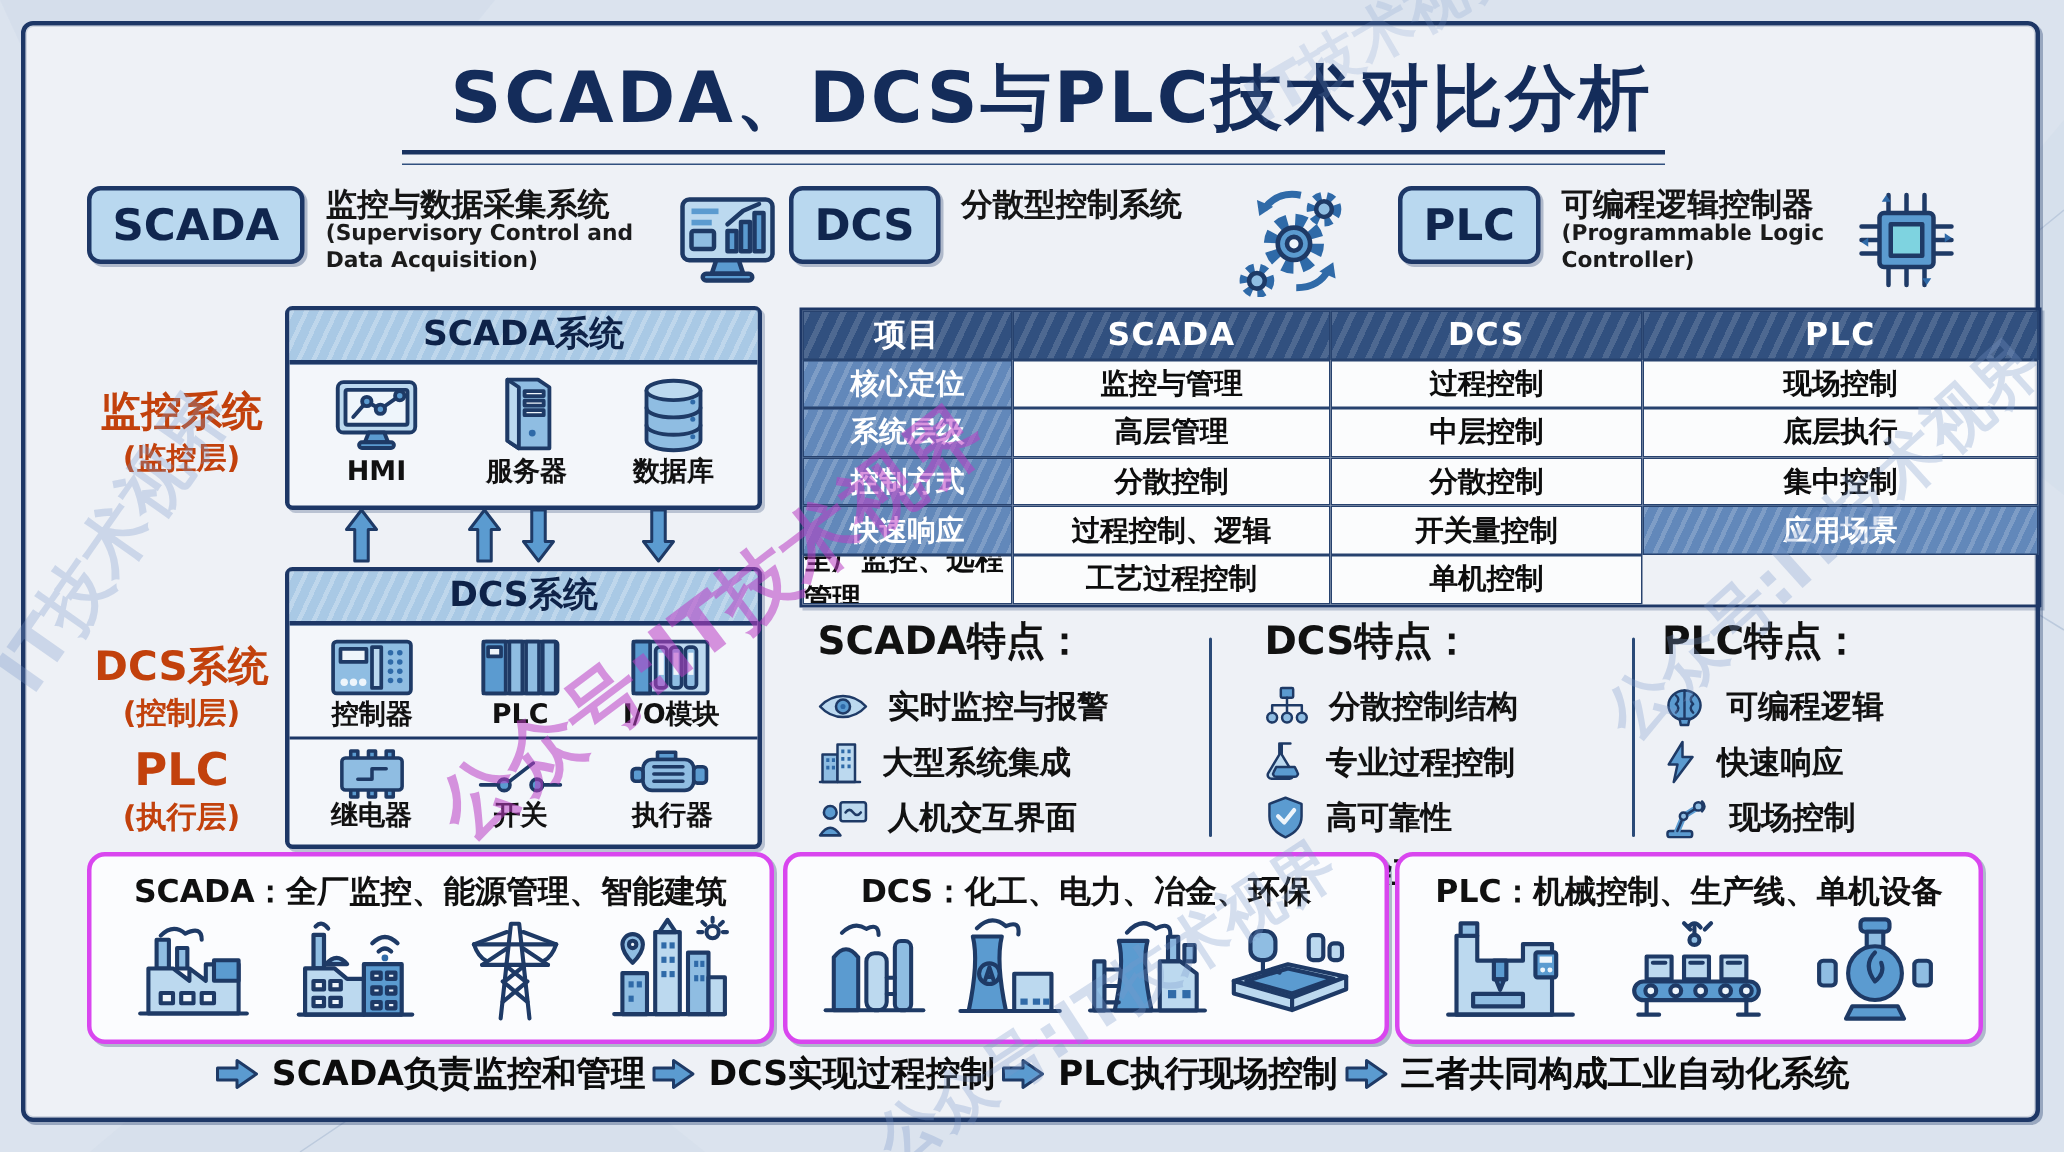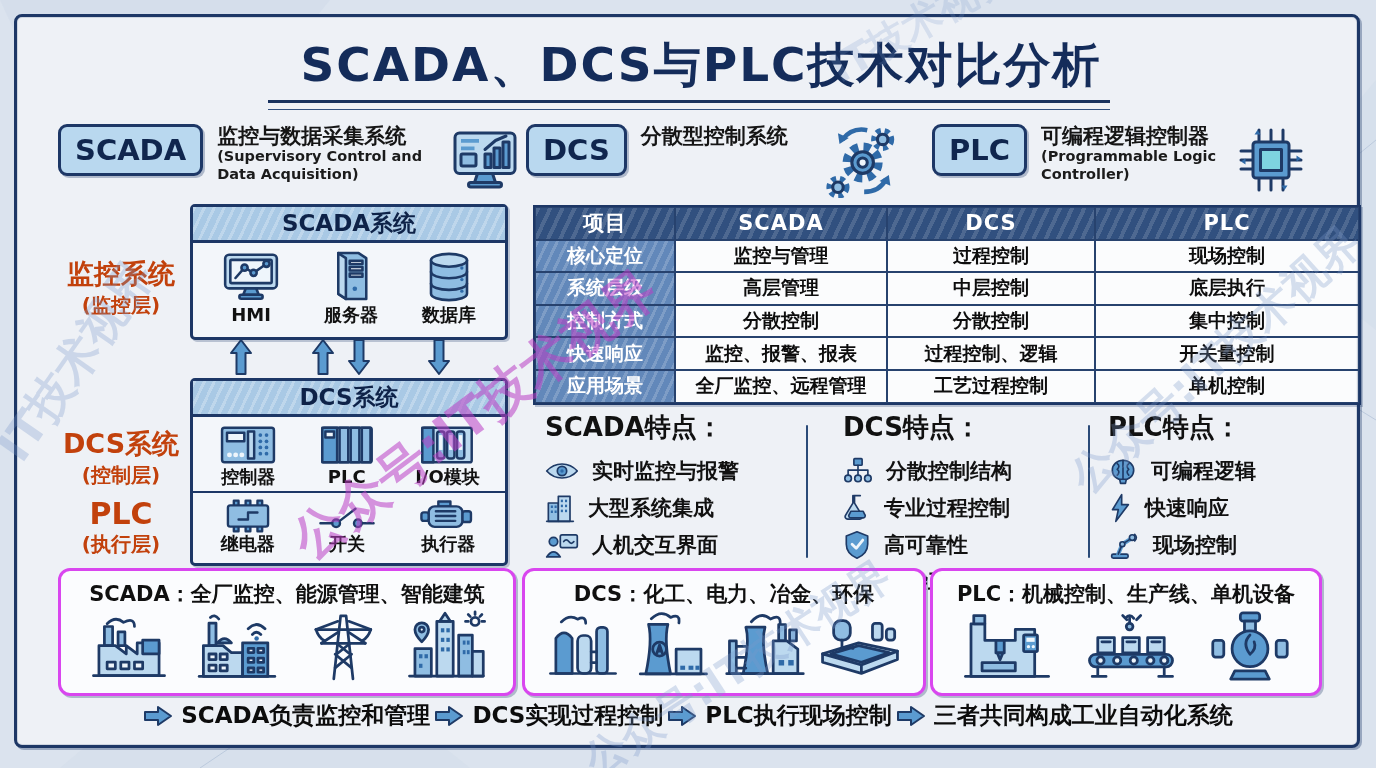--- a/index.html
+++ b/index.html
@@ -359,21 +359,20 @@
     <div class="td">高层管理</div>
     <div class="td">中层控制</div>
     <div class="td">底层执行</div>
 
     <div class="tl">控制方式</div>
     <div class="td">分散控制</div>
     <div class="td">分散控制</div>
     <div class="td">集中控制</div>
 
     <div class="tl">快速响应</div>
-    <div class="td">监控、报警、报表</div>
     <div class="td">过程控制、逻辑</div>
     <div class="td">开关量控制</div>
 
     <div class="tl">应用场景</div>
     <div class="td">全厂监控、远程管理</div>
     <div class="td">工艺过程控制</div>
     <div class="td">单机控制</div>
   </div>
 
   <div class="feat" style="left:545px;width:252px;">

